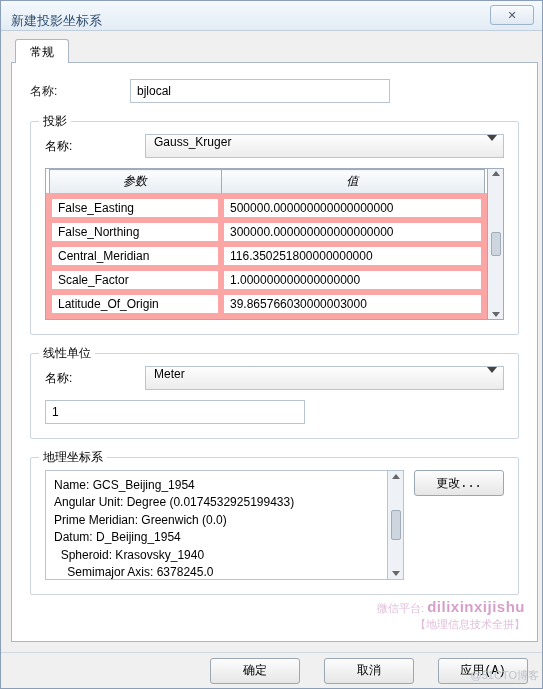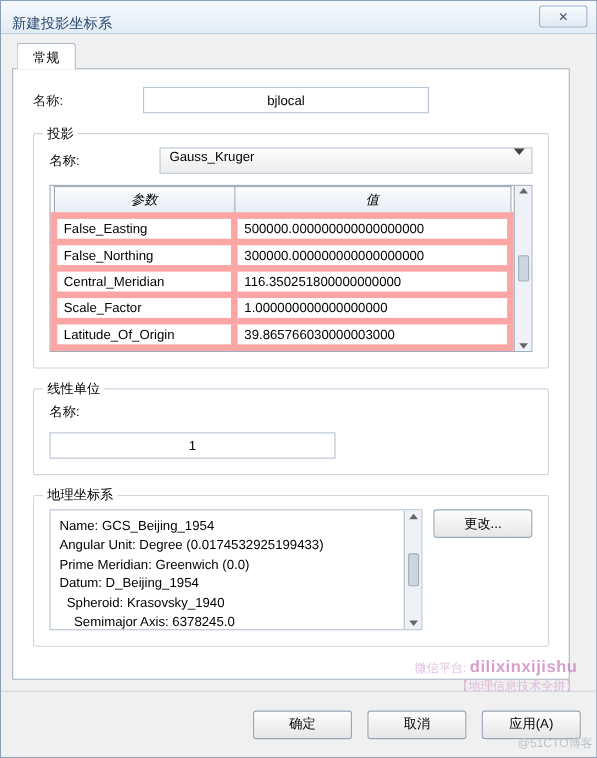--- a/index.html
+++ b/index.html
@@ -40,21 +40,21 @@
   border-radius: 3px;
   display: flex;
   align-items: center;
   justify-content: center;
   font-size: 11px;
   color: #4a5c70;
   cursor: pointer;
 }
 .content {
   flex: 1;
-  padding: 8px 24px 10px 10px;
+  padding: 8px 4px 10px 10px;
   background: #f0f0f0;
   display: flex;
   flex-direction: column;
 }
 .tab-strip {
   display: flex;
   height: 24px;
   position: relative;
   z-index: 2;
 }
@@ -88,21 +88,20 @@
 }
 .label-indent { width: 90px; padding-left: 0; }
 input.text {
   flex: 1;
   max-width: 260px;
   height: 24px;
   border: 1px solid #b8c4d0;
   padding: 2px 6px;
   font-size: 12px;
   background: #fff;
-  text-align: center;
 }
 .group {
   border: 1px solid #cdd6df;
   border-radius: 2px;
   padding: 12px 14px 14px 14px;
   position: relative;
   margin-top: 6px;
 }
 .group-title {
   position: absolute;
@@ -209,27 +208,28 @@
 }
 .btn {
   min-width: 90px;
   height: 26px;
   background: linear-gradient(#fdfdfd, #e6e6e6);
   border: 1px solid #9aa7b4;
   border-radius: 3px;
   font-size: 12px;
   cursor: pointer;
   padding: 0 10px;
+  font-family: Liberation Mono, monospace;
 }
 .footer {
-  height: 60px;
+  height: 36px;
   display: flex;
   align-items: center;
   justify-content: flex-end;
-  gap: 14px;
+  gap: 24px;
   padding: 0 14px;
   background: #f0f0f0;
   border-top: 1px solid #d0d8e0;
 }
 .watermark {
   position: absolute;
   right: 18px;
   bottom: 58px;
   color: #d7a8cf;
   font-size: 11px;
@@ -318,20 +318,24 @@
             <div class="thumb" style="height:24px;"></div>
             <span class="arrow down"></span>
           </div>
         </div>
       </div>
 
       <div class="group">
         <span class="group-title">线性单位</span>
         <div class="row">
           <span class="label-indent">名称:</span>
+          <div class="dropdown">
+            <span>Meter</span>
+            <span class="chev"></span>
+          </div>
         </div>
         <div class="row">
           <input class="text" value="1" style="">
         </div>
       </div>
 
       <div class="group" style="position:relative;">
         <span class="group-title">地理坐标系</span>
         <div class="gcs-box">
           <div class="gcs-text">

